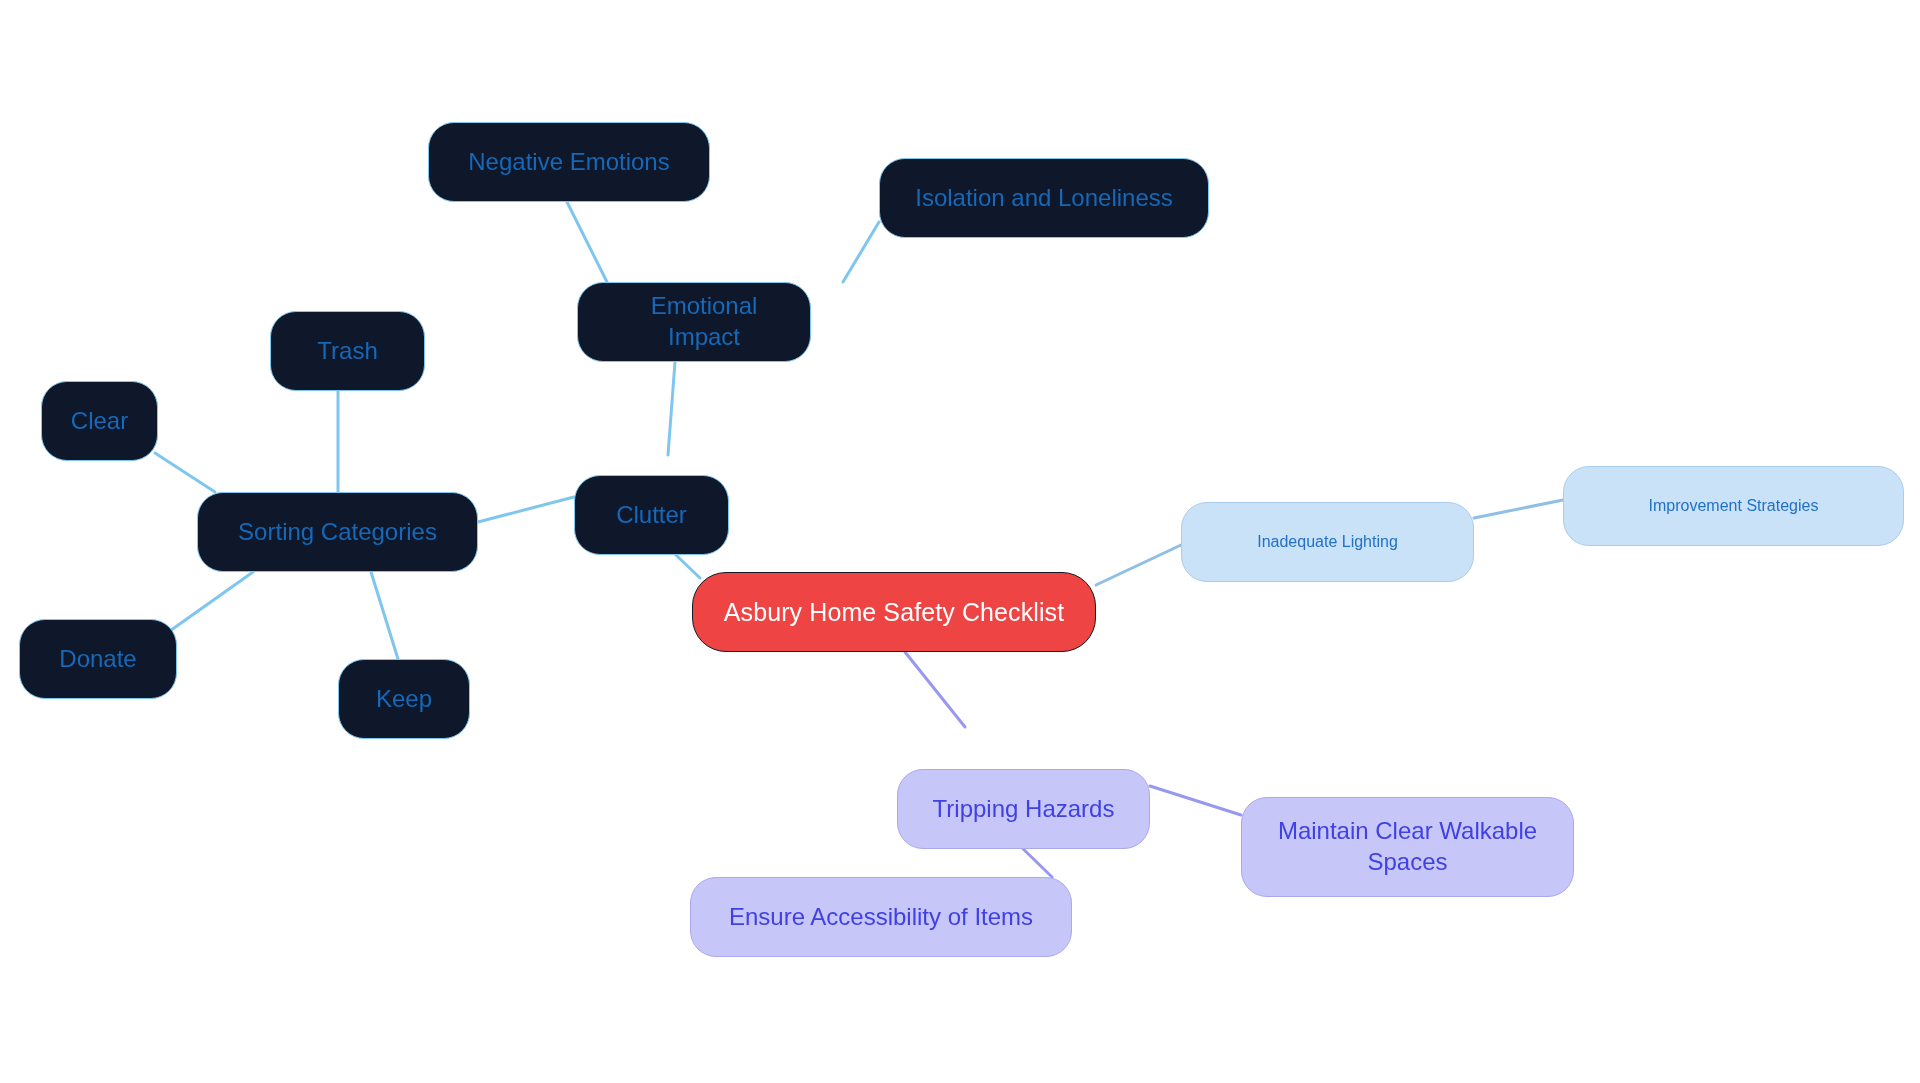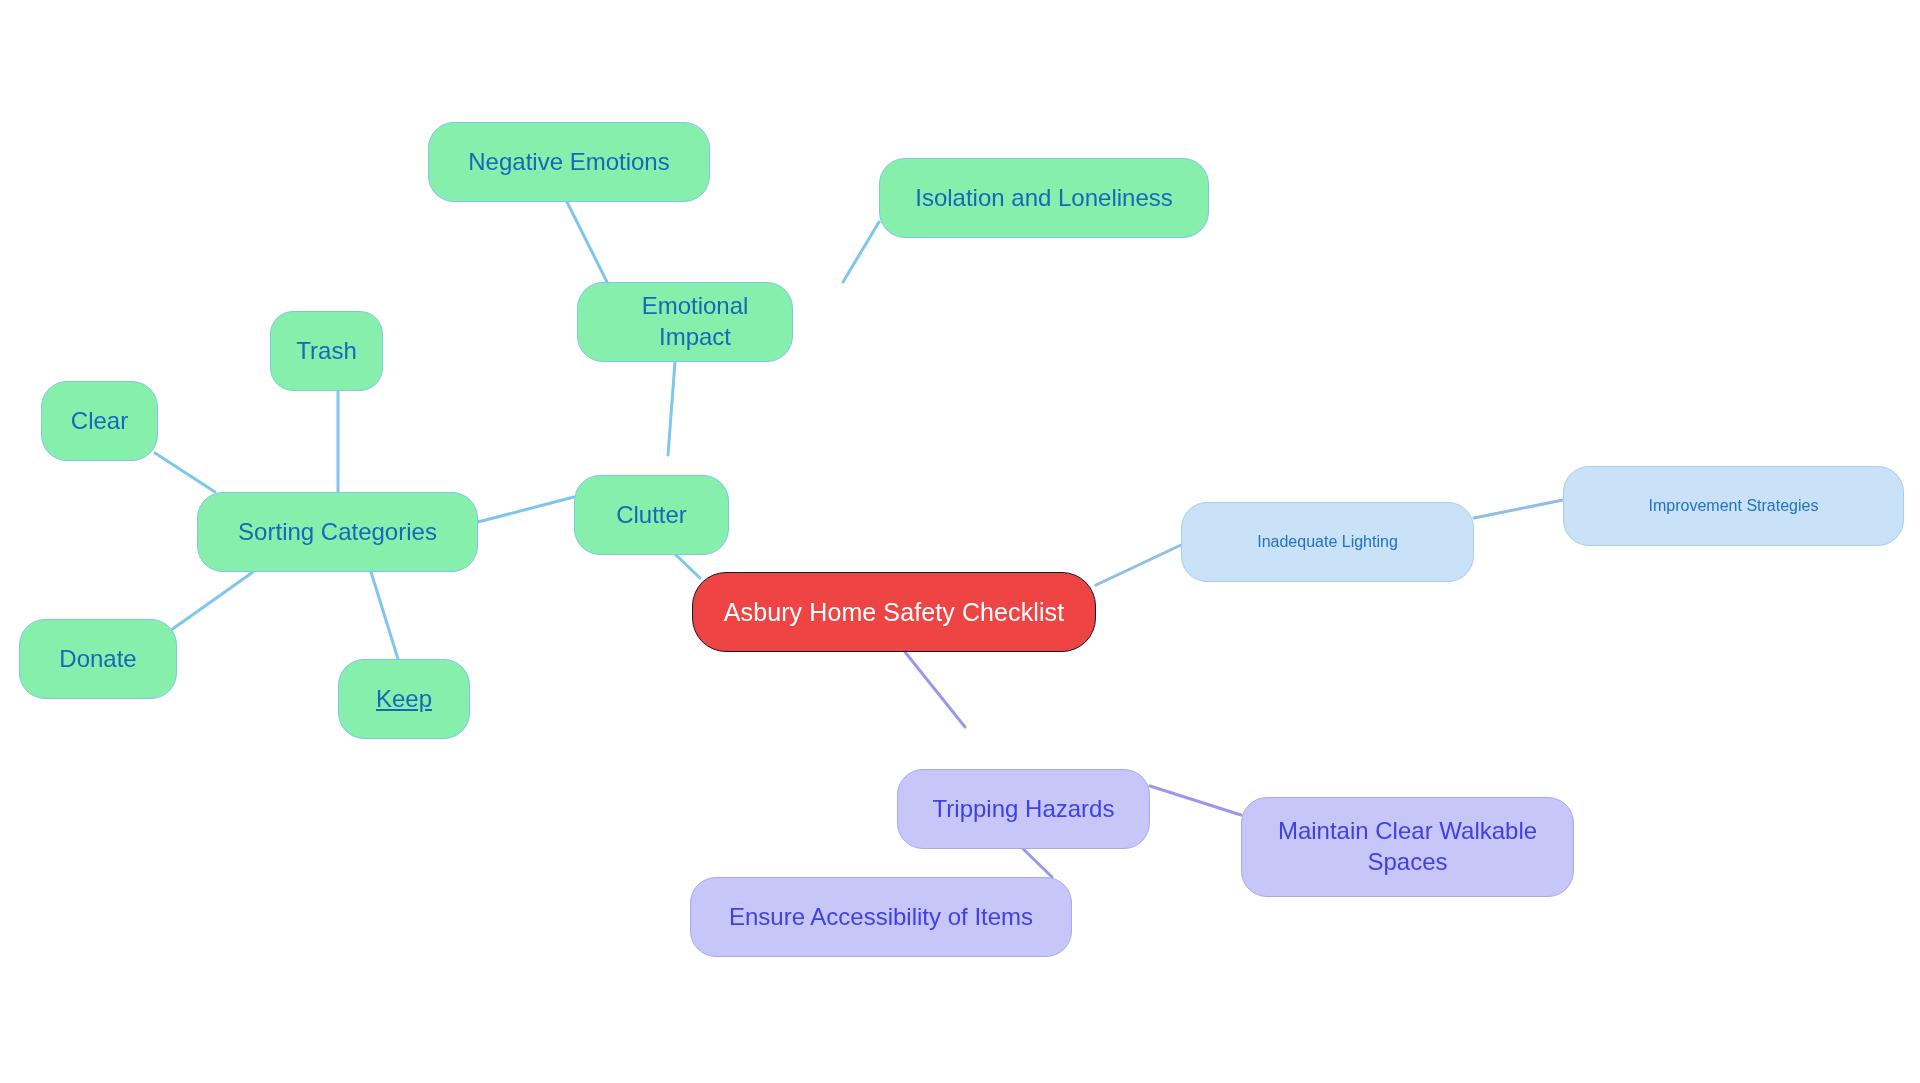--- a/index.html
+++ b/index.html
@@ -43,21 +43,21 @@
   }
   .node-root {
     background: #ef4444;
     border-color: #141920;
     color: #ffffff;
     font-size: 25px;
     border-radius: 34px;
     letter-spacing: 0.1px;
   }
   .node-blue {
-    background: #86efac;
+    background: #0f172a;
     border-color: #7FC6EE;
     color: #1668B8;
     font-size: 24px;
   }
   .node-paleblue {
     background: #C9E2F7;
     border-color: #A9CDEC;
     color: #2271C6;
     font-size: 16px;
   }
@@ -84,28 +84,28 @@
       <line x1="371" y1="572" x2="398" y2="659" stroke="#7FC6EE" stroke-width="3" stroke-linecap="round"></line>
       <line x1="1096" y1="585" x2="1181" y2="545" stroke="#8FBEE6" stroke-width="3" stroke-linecap="round"></line>
       <line x1="1474" y1="518" x2="1563" y2="500" stroke="#8FBEE6" stroke-width="3" stroke-linecap="round"></line>
       <line x1="905" y1="652" x2="965" y2="727" stroke="#9898EE" stroke-width="3" stroke-linecap="round"></line>
       <line x1="1150" y1="786" x2="1241" y2="815" stroke="#9898EE" stroke-width="3" stroke-linecap="round"></line>
       <line x1="980" y1="807" x2="1052" y2="877" stroke="#9898EE" stroke-width="3" stroke-linecap="round"></line>
     </svg>
   <div id="node-layer">
       <div class="node node-root" style="left: 692px; top: 572px; width: 404px; height: 80px;"><span>Asbury Home Safety Checklist</span></div>
       <div class="node node-blue" style="left: 574px; top: 455px; width: 155px; height: 80px; margin-top: 20px;"><span>Clutter</span></div>
-      <div class="node node-blue" style="left: 577px; top: 282px; width: 216px; height: 80px; padding-left: 34px;"><span>Emotional Impact</span></div>
+      <div class="node node-blue" style="left: 577px; top: 282px; width: 234px; height: 80px; padding-left: 34px;"><span>Emotional Impact</span></div>
       <div class="node node-blue" style="left: 428px; top: 122px; width: 282px; height: 80px;"><span>Negative Emotions</span></div>
       <div class="node node-blue" style="left: 879px; top: 158px; width: 330px; height: 80px;"><span>Isolation and Loneliness</span></div>
       <div class="node node-blue" style="left: 197px; top: 492px; width: 281px; height: 80px;"><span>Sorting Categories</span></div>
       <div class="node node-blue" style="left: 41px; top: 381px; width: 117px; height: 80px;"><span>Clear</span></div>
-      <div class="node node-blue" style="left: 270px; top: 311px; width: 113px; height: 80px; border-radius: 23px;"><span>Trash</span></div>
+      <div class="node node-blue" style="left: 270px; top: 311px; width: 155px; height: 80px;"><span>Trash</span></div>
       <div class="node node-blue" style="left: 19px; top: 619px; width: 158px; height: 80px;"><span>Donate</span></div>
-      <div class="node node-blue" style="left: 338px; top: 659px; width: 132px; height: 80px; text-decoration: underline;"><span>Keep</span></div>
+      <div class="node node-blue" style="left: 338px; top: 659px; width: 132px; height: 80px;"><span>Keep</span></div>
       <div class="node node-paleblue" style="left: 1181px; top: 502px; width: 293px; height: 80px;"><span>Inadequate Lighting</span></div>
       <div class="node node-paleblue" style="left: 1563px; top: 466px; width: 341px; height: 80px;"><span>Improvement Strategies</span></div>
       <div class="node node-purple" style="left: 897px; top: 727px; width: 253px; height: 80px; margin-top: 42px;"><span>Tripping Hazards</span></div>
       <div class="node node-purple" style="left: 1241px; top: 797px; width: 333px; height: 100px;"><span>Maintain Clear Walkable
 Spaces</span></div>
       <div class="node node-purple" style="left: 690px; top: 877px; width: 382px; height: 80px; justify-content: center;"><span>Ensure Accessibility of Items</span></div>
     </div>
 </div>
 
 </body></html>

